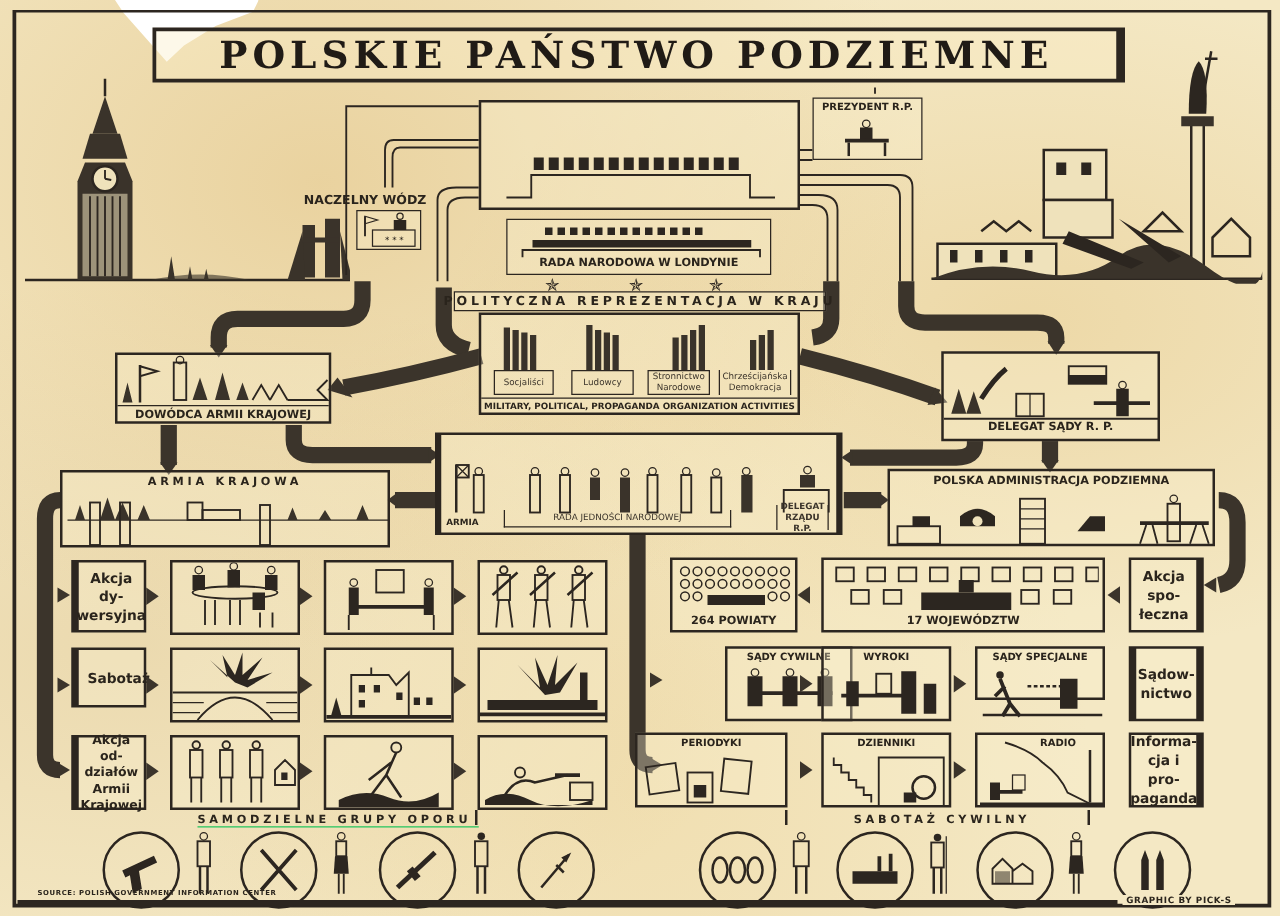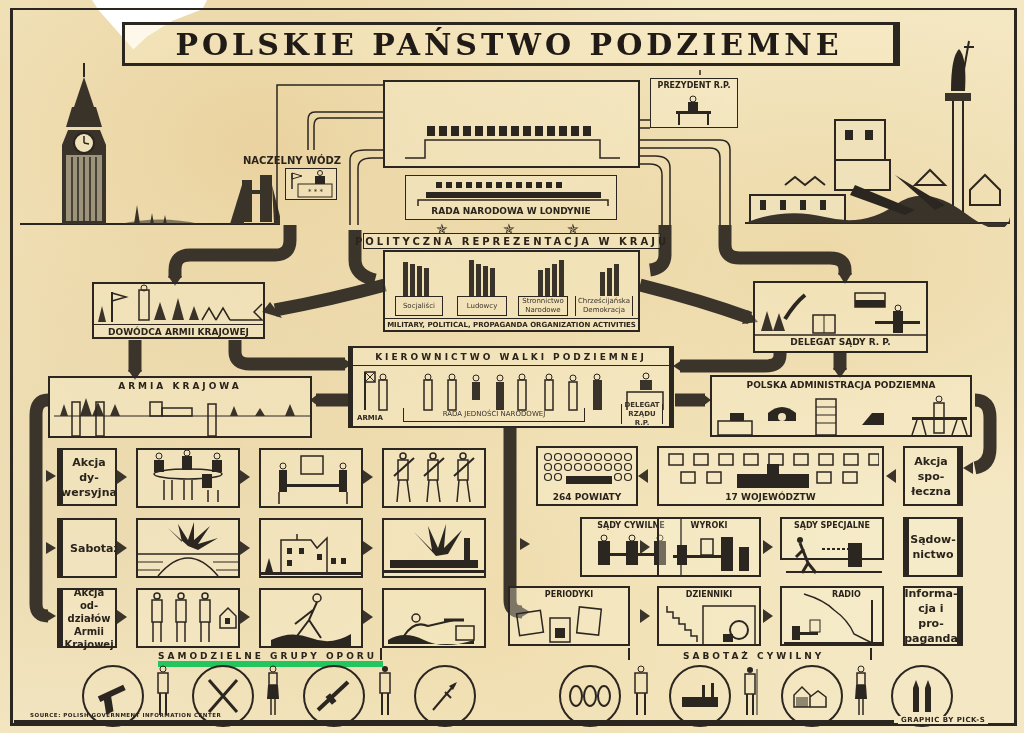--- a/index.html
+++ b/index.html
@@ -313,21 +313,20 @@
     <rect x="100" y="17" width="30" height="7" fill="#2c2620"></rect>
     <rect x="120" y="38" width="45" height="3" fill="#2c2620"></rect>
     <rect x="138" y="28" width="10" height="22" fill="#2c2620"></rect>
     <circle cx="143" cy="25" r="3" fill="none" stroke="#2c2620"></circle>
     <line x1="0" y1="52" x2="172" y2="52" stroke="#2c2620" stroke-width="1.5"></line>
   </svg>
   <div class="abs lbl" style="left:0;right:0;top:54px;font-size:9px;text-align:center;">DELEGAT SĄDY R. P.</div>
 </div>
 
 <div class="box" style="left:348px;top:346px;width:326px;height:82px;border-left-width:5px;border-right-width:5px;">
-  <div class="abs lbl wide-label" style="left:0;right:0;top:2px;height:16px;border-bottom:1.5px solid #2c2620;font-size:9px;text-align:center;line-height:15px;">KIEROWNICTWO WALKI PODZIEMNEJ</div>
   <svg class="abs" style="left:4px;top:20px;" width="312" height="44">
     <line x1="8" y1="4" x2="8" y2="42" stroke="#2c2620" stroke-width="2"></line>
     <rect x="8" y="4" width="10" height="10" fill="none" stroke="#2c2620" stroke-width="1.5"></rect>
     <path d="M8 4 L18 14 M18 4 L8 14" stroke="#2c2620"></path>
     <g fill="none" stroke="#2c2620" stroke-width="1.5">
       <rect x="22" y="12" width="8" height="30"></rect>
         <rect x="67" y="12" width="8" height="30"></rect>
         <rect x="91" y="12" width="8" height="30"></rect>
       <rect x="161" y="12" width="8" height="30"></rect>
         <rect x="188" y="12" width="8" height="30"></rect>
@@ -388,21 +387,21 @@
       </g>
     <path d="M150 34 L160 22 H172 V34 Z" fill="#2c2620"></path>
     <rect x="200" y="26" width="55" height="3" fill="#2c2620"></rect>
     <rect x="222" y="12" width="10" height="30" fill="none" stroke="#2c2620" stroke-width="1.5"></rect>
     <circle cx="227" cy="8" r="3" fill="none" stroke="#2c2620"></circle>
     <path d="M205 29 L200 44 M210 29 L214 44 M245 29 L240 44 M250 29 L255 44" stroke="#2c2620" stroke-width="1.5"></path>
   </svg>
 </div>
 
 <div class="side" style="left:57px;top:448px;width:60px;height:58px;">Akcja dy- wersyjna</div>
-<div class="side" style="left:57px;top:518px;width:60px;height:60px;padding-left:12px;">Sabotaż</div>
+<div class="side" style="left:57px;top:518px;width:60px;height:48px;padding-left:12px;">Sabotaż</div>
 <div class="side" style="left:57px;top:588px;width:60px;height:60px;font-size:10px;line-height:13px;">Akcja od- działów Armii Krajowej</div>
 
 <div class="box" style="left:136px;top:448px;width:104px;height:60px;">
   <svg width="100" height="56">
     <ellipse cx="50" cy="24" rx="34" ry="5" fill="none" stroke="#2c2620" stroke-width="1.5"></ellipse>
     <g fill="#2c2620">
         <rect x="16" y="10" width="10" height="12"></rect>
         <rect x="44" y="6" width="10" height="14"></rect>
         <rect x="74" y="10" width="10" height="12"></rect>
         <rect x="64" y="24" width="10" height="14"></rect>
@@ -651,21 +650,21 @@
 </div>
 <div class="side right" style="left:903px;top:586px;width:60px;height:60px;">Informa- cja i pro- paganda</div>
 
 <div class="abs" style="left:638px;top:469px;width:0;height:0;border-right:10px solid #3b342b;border-top:7px solid transparent;border-bottom:7px solid transparent;"></div>
 <div class="abs" style="left:886px;top:469px;width:0;height:0;border-right:10px solid #3b342b;border-top:7px solid transparent;border-bottom:7px solid transparent;"></div>
 <div class="abs" style="left:640px;top:540px;width:0;height:0;border-left:10px solid #3b342b;border-top:7px solid transparent;border-bottom:7px solid transparent;"></div>
 <div class="abs" style="left:763px;top:540px;width:0;height:0;border-left:10px solid #3b342b;border-top:7px solid transparent;border-bottom:7px solid transparent;"></div>
 <div class="abs" style="left:640px;top:609px;width:0;height:0;border-left:10px solid #3b342b;border-top:7px solid transparent;border-bottom:7px solid transparent;"></div>
 <div class="abs" style="left:763px;top:609px;width:0;height:0;border-left:10px solid #3b342b;border-top:7px solid transparent;border-bottom:7px solid transparent;"></div>
 
-<div class="abs lbl wide-label" style="left:158px;top:651px;font-size:9px;border-bottom:6px solid #22c55e;padding-right:6px;">SAMODZIELNE GRUPY OPORU</div>
+<div class="abs lbl wide-label" style="left:158px;top:651px;font-size:9px;border-bottom:1px solid #22c55e;padding-right:6px;">SAMODZIELNE GRUPY OPORU</div>
 <div class="abs" style="left:380px;top:648px;width:2px;height:12px;background:#2c2620;"></div>
 <div class="abs lbl wide-label" style="left:683px;top:651px;font-size:9px;">SABOTAŻ CYWILNY</div>
 <div class="abs" style="left:628px;top:648px;width:2px;height:12px;background:#2c2620;"></div>
 <div class="abs" style="left:870px;top:648px;width:2px;height:12px;background:#2c2620;"></div>
 
 <div class="circle" style="left:82px;top:665px;">
   <svg width="40" height="40">
       <path d="M6 14 H34 V20 H18 L14 34 H6 L10 20 H6 Z" fill="#2c2620" transform="rotate(-25 20 20)"></path>
     </svg>
 </div>

